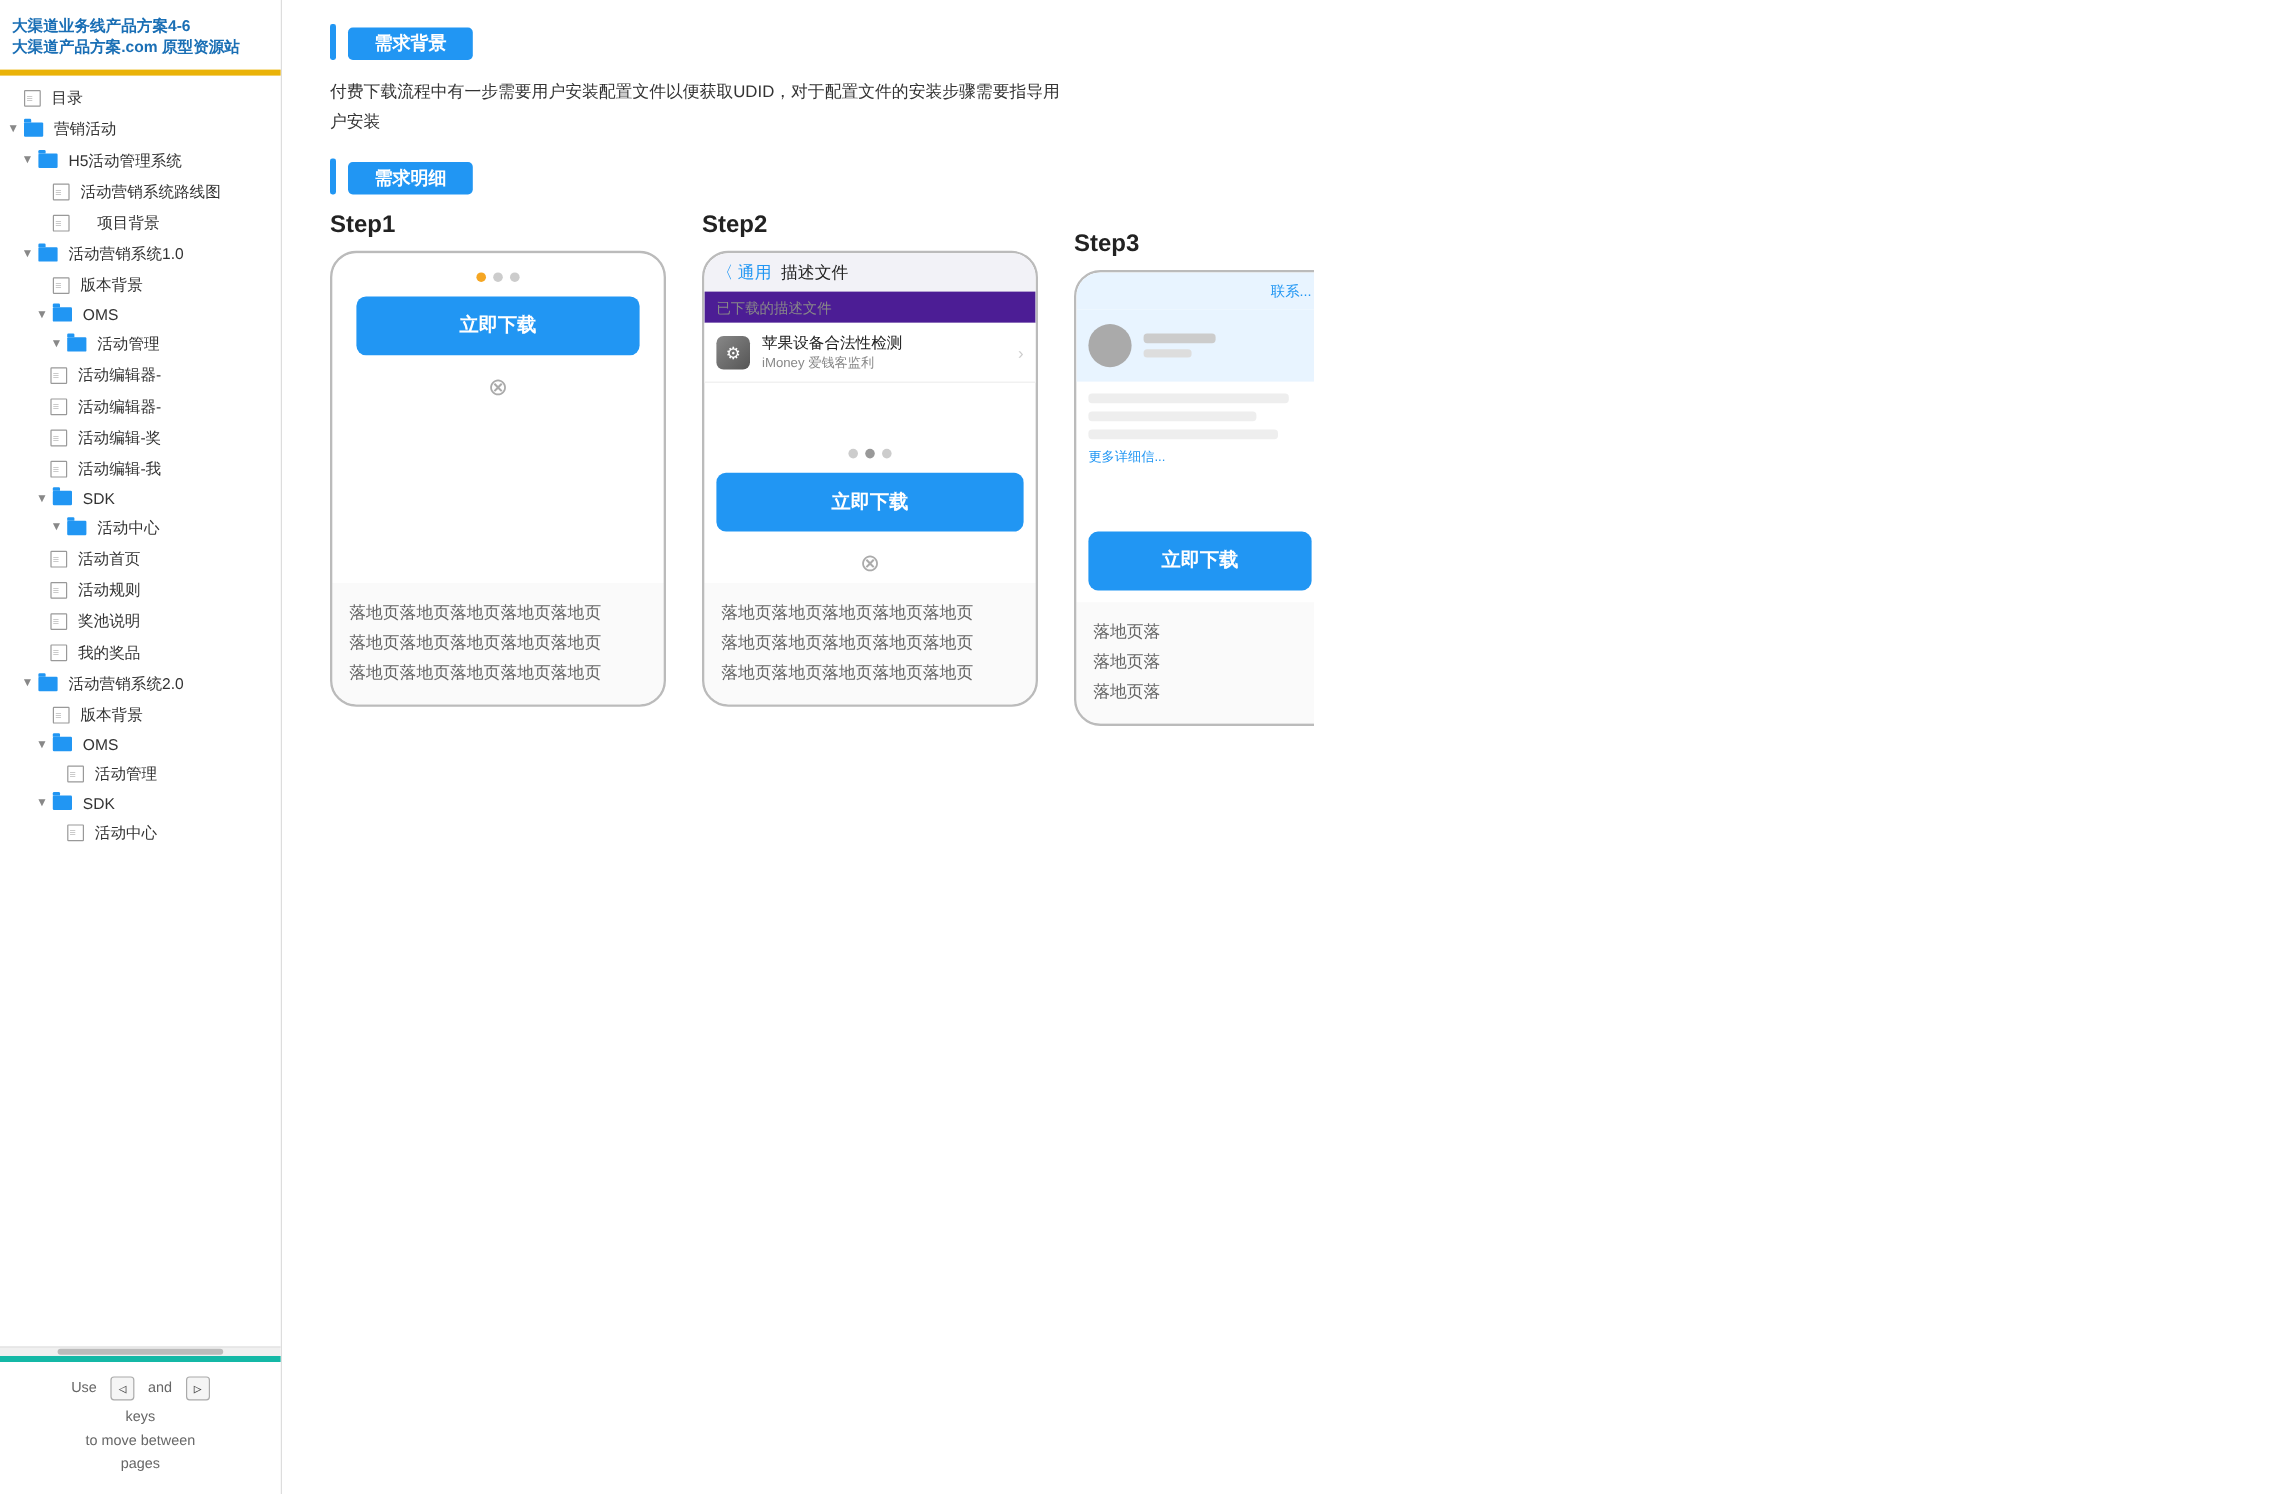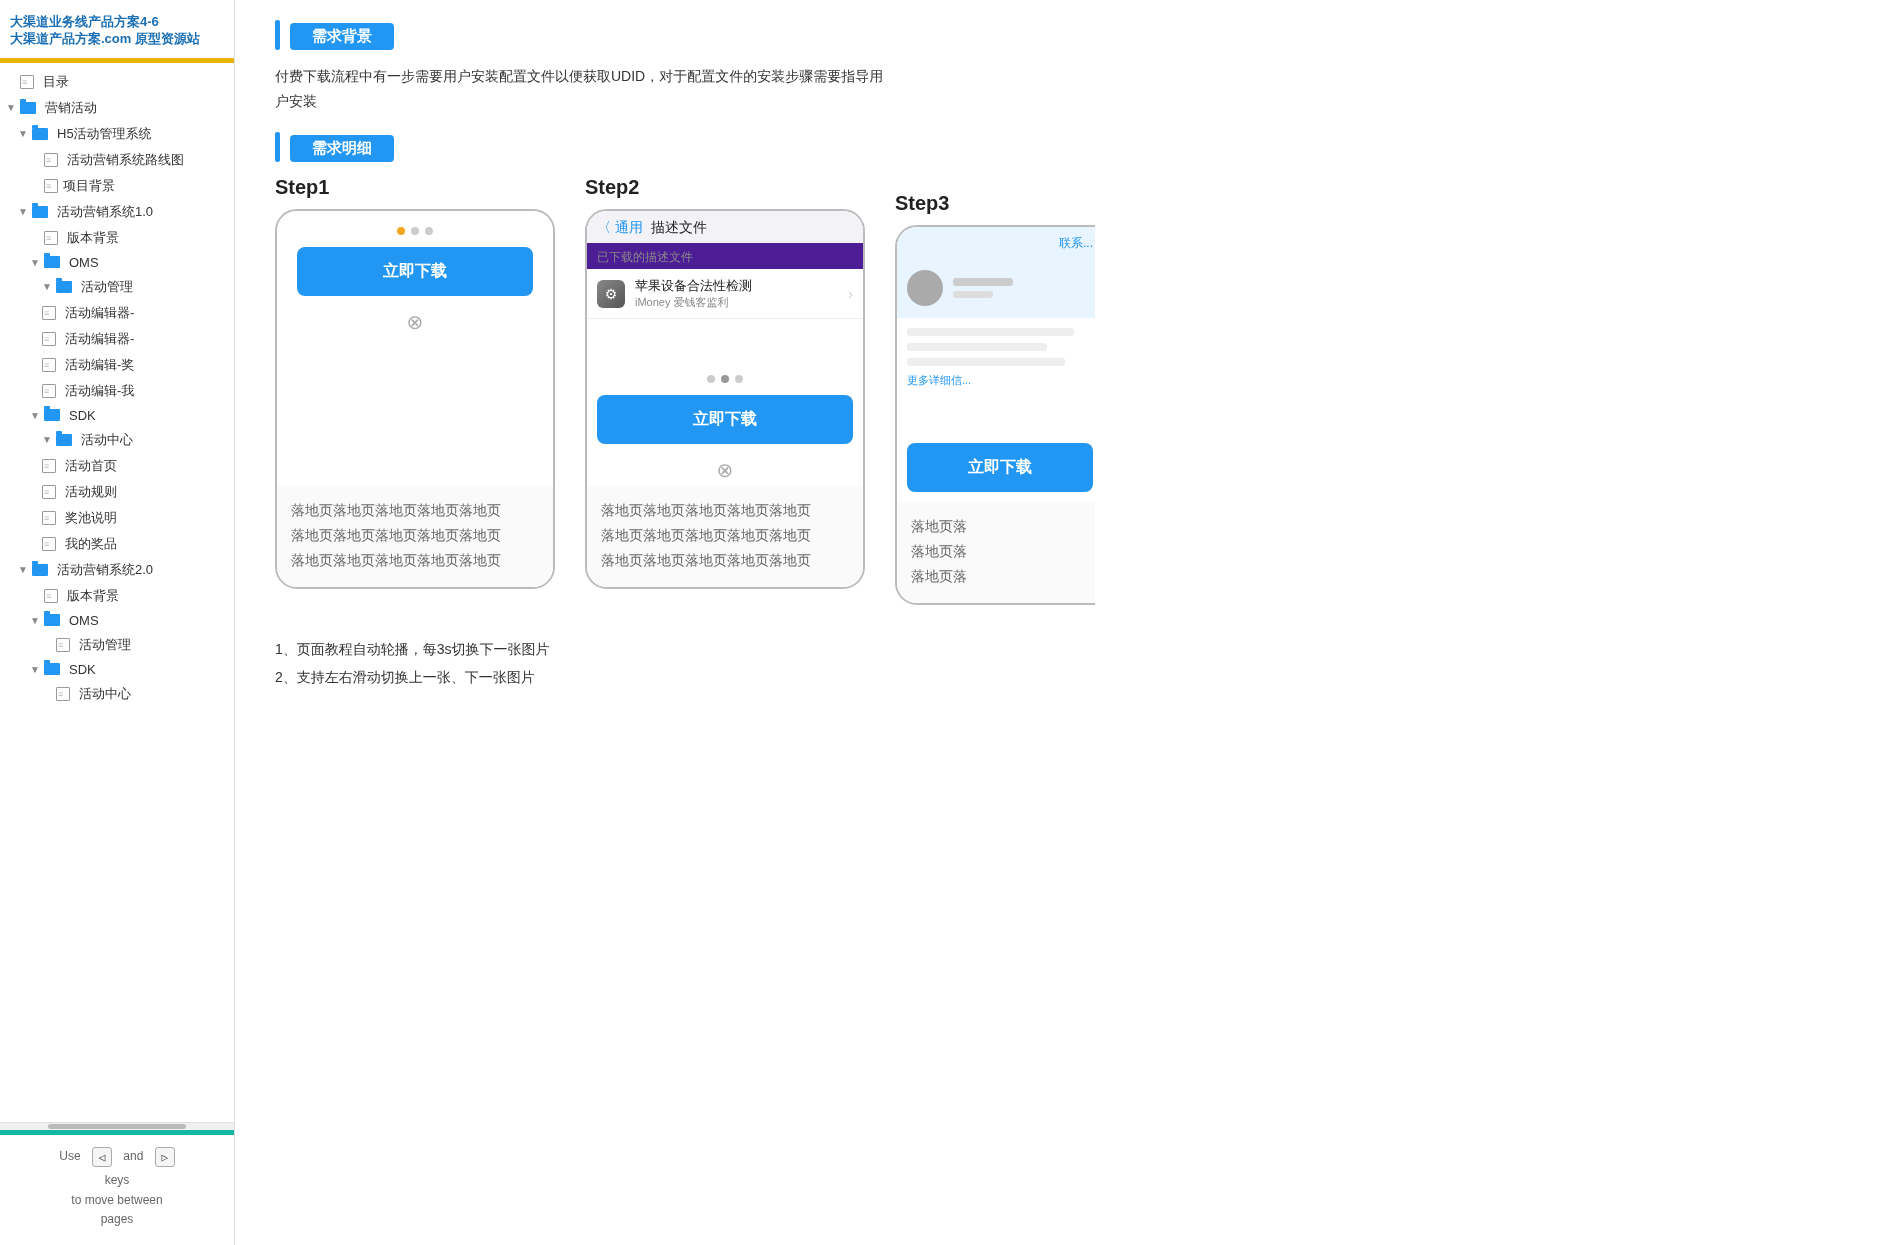--- a/index.html
+++ b/index.html
@@ -453,21 +453,21 @@
         <span style="margin-left: 4px;">H5活动管理系统</span>
       </div>
       <div class="tree-item tree-indent-2">
         <span class="tree-arrow"></span>
         <span class="tree-icon-page"></span>
         <span style="margin-left: 4px;">活动营销系统路线图</span>
       </div>
       <div class="tree-item tree-indent-2">
         <span class="tree-arrow"></span>
         <span class="tree-icon-page"></span>
-        <span style="margin-left: 0;">项目背景</span>
+        <span style="margin-left: 18px;">项目背景</span>
       </div>
       <div class="tree-item tree-indent-1">
         <span class="tree-arrow">▼</span>
         <span class="tree-icon-folder"></span>
         <span style="margin-left: 4px;">活动营销系统1.0</span>
       </div>
       <div class="tree-item tree-indent-2">
         <span class="tree-arrow"></span>
         <span class="tree-icon-page"></span>
         <span style="margin-left: 4px;">版本背景</span>
@@ -673,18 +673,14 @@
           <div class="phone-download-btn" style="margin: 0 10px 10px 10px;border-radius:8px;">立即下载</div>
         </div>
         <div class="landing-text-area" style="white-space:pre-line;">落地页落
 落地页落
 落地页落</div>
       </div>
     </div>
 
   </div>
 
-  <div class="notes-row">
-    <div>1、页面教程自动轮播，每3s切换下一张图片</div>
-    <div>2、支持左右滑动切换上一张、下一张图片</div>
-  </div>
 
 </div>
 
 </body></html>

